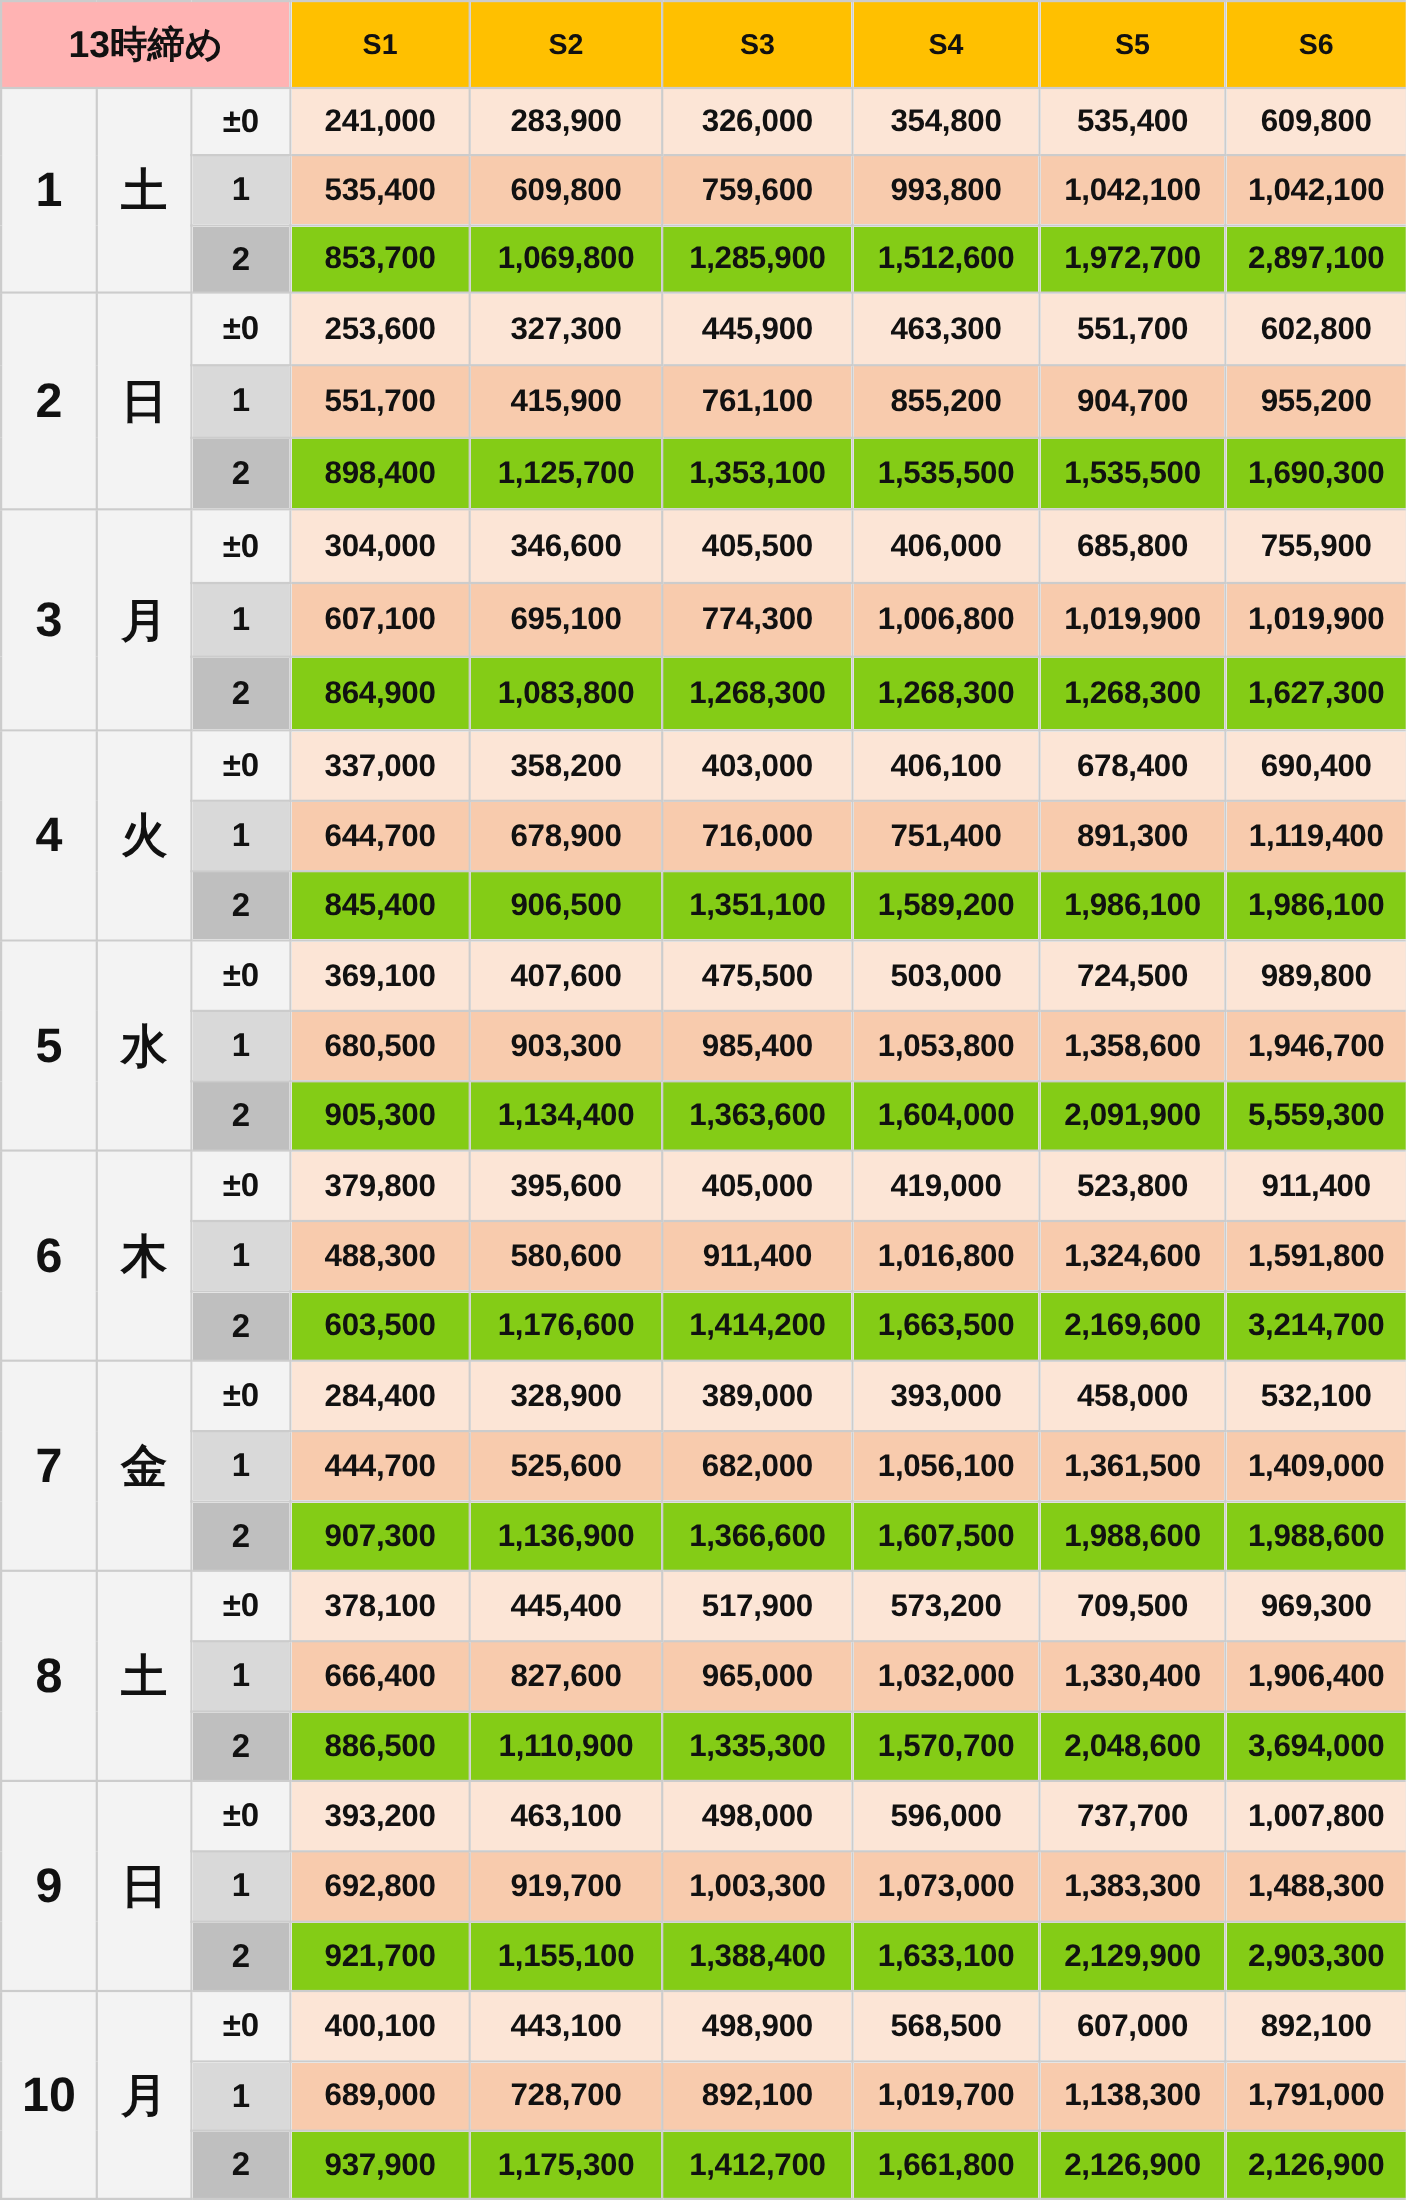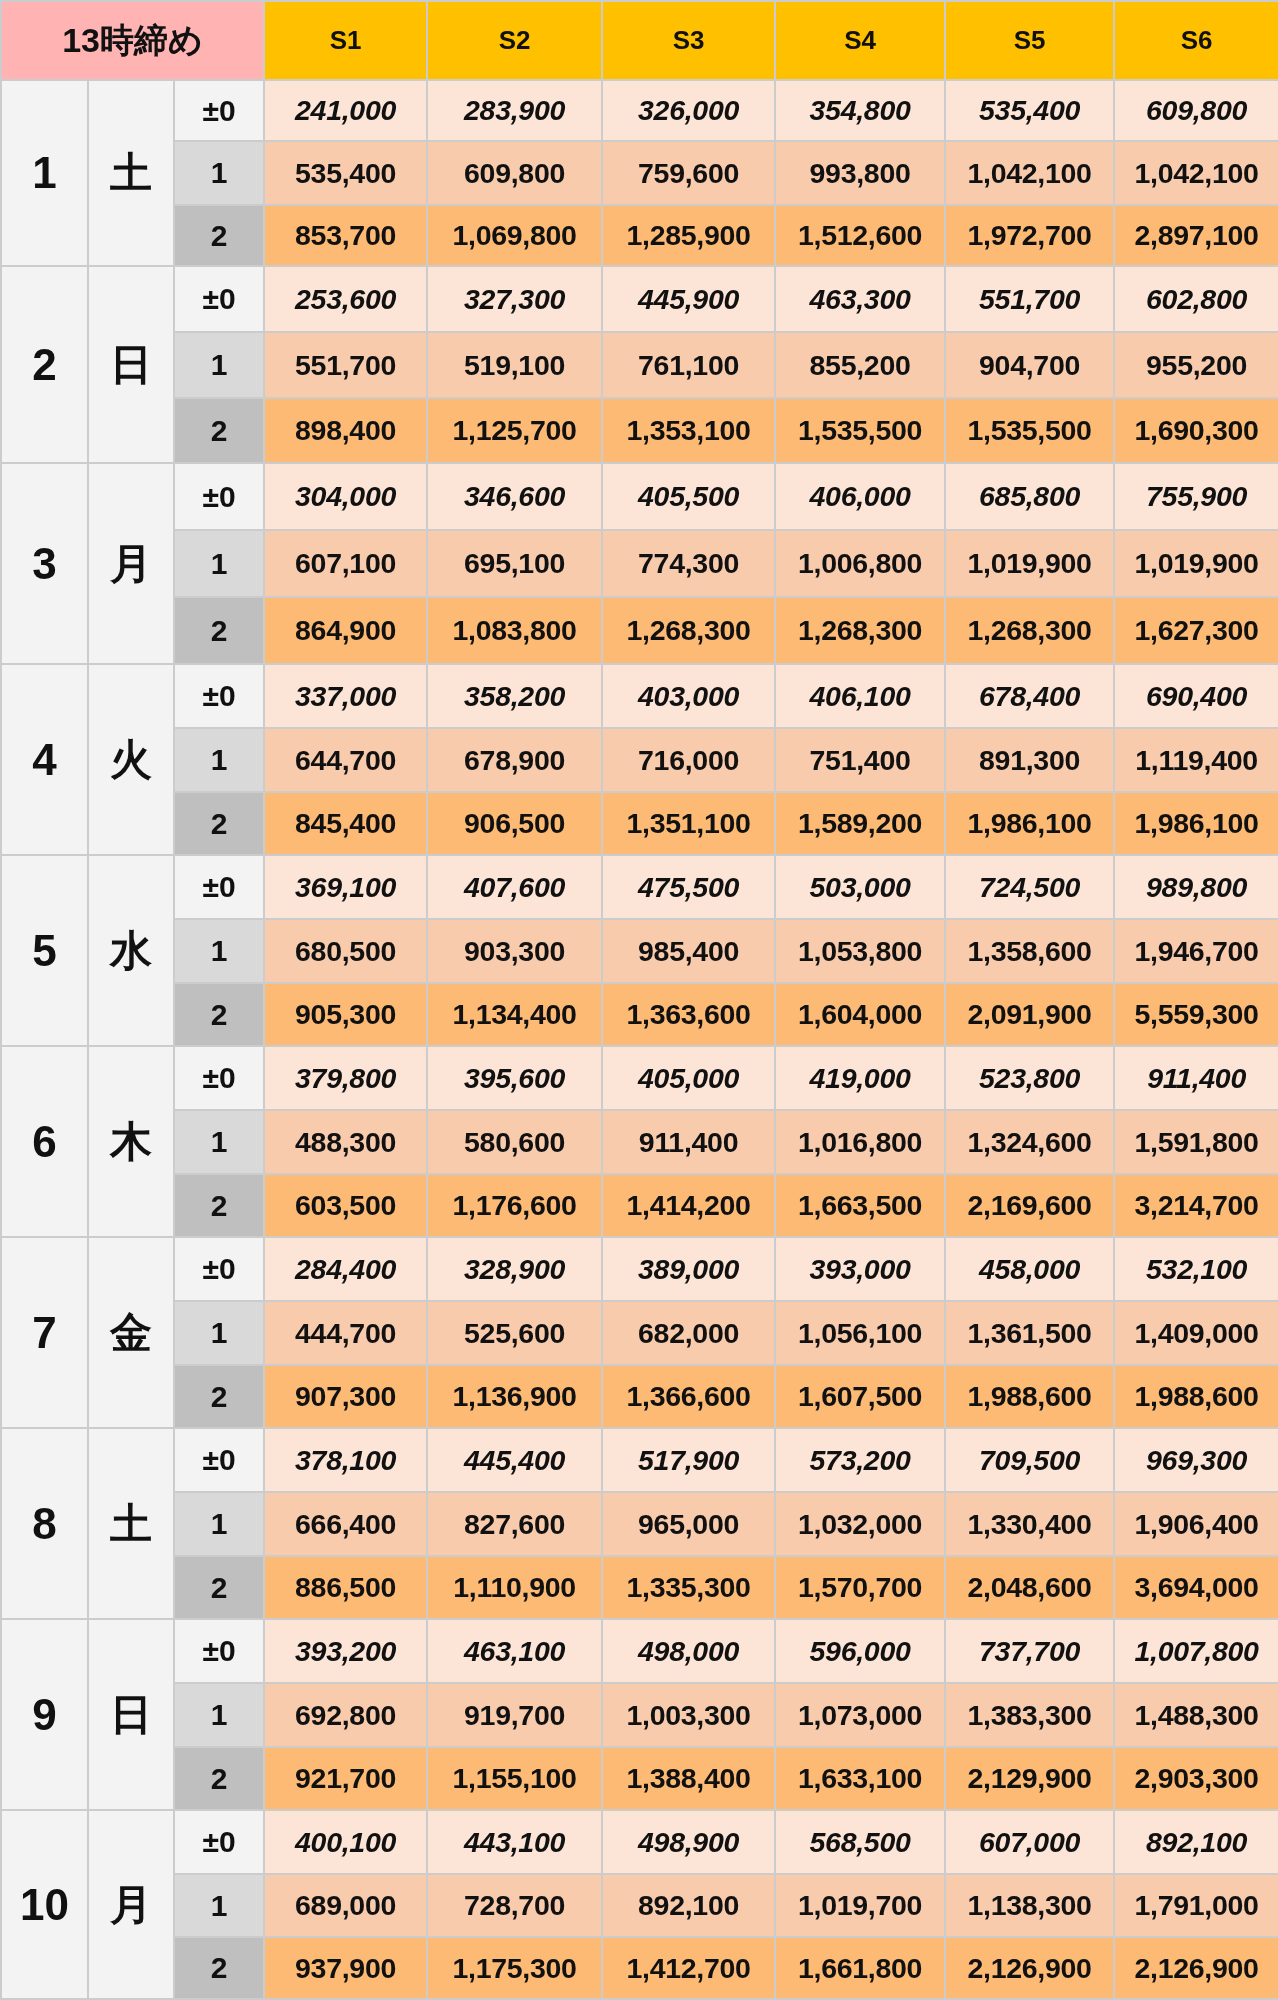--- a/index.html
+++ b/index.html
@@ -23,23 +23,23 @@
   th { font-size: 26px; }
   .title-cell { background: #ffb3b3; font-size: 34px; letter-spacing: 0px; text-align: center; }
   .col-head { background: #ffc000; }
   .day-num { background: #f3f3f3; font-size: 44px; }
   .weekday { background: #f3f3f3; font-size: 42px; }
   .lvl { font-size: 30px; }
   .lvl-0 { background: #f3f3f3; }
   .lvl-1 { background: #d9d9d9; }
   .lvl-2 { background: #bfbfbf; }
   .val { font-size: 28.5px; letter-spacing: -0.3px; }
-  .val-0 { background: #fce5d6; font-style: italic; }
+  .val-0 { background: #fce5d6; }
   .val-1 { background: #f8cbad; }
-  .val-2 { background: #fdba74; }
+  .val-2 { background: #84cc16; }
 </style>
 </head>
 <body>
 
 <table>
   <colgroup>
     <col style="width:87px">
       <col style="width:86px">
       <col style="width:90px">
     <col style="width:163px">
@@ -97,21 +97,21 @@
         <td class="val val-0">253,600</td>
         <td class="val val-0">327,300</td>
         <td class="val val-0">445,900</td>
         <td class="val val-0">463,300</td>
         <td class="val val-0">551,700</td>
         <td class="val val-0">602,800</td>
       </tr>
       <tr style="height: 66px;">
         <td class="lvl lvl-1">1</td>
         <td class="val val-1">551,700</td>
-        <td class="val val-1">519,100</td>
+        <td class="val val-1">415,900</td>
         <td class="val val-1">761,100</td>
         <td class="val val-1">855,200</td>
         <td class="val val-1">904,700</td>
         <td class="val val-1">955,200</td>
       </tr>
       <tr style="height: 65px;">
         <td class="lvl lvl-2">2</td>
         <td class="val val-2">898,400</td>
         <td class="val val-2">1,125,700</td>
         <td class="val val-2">1,353,100</td>

